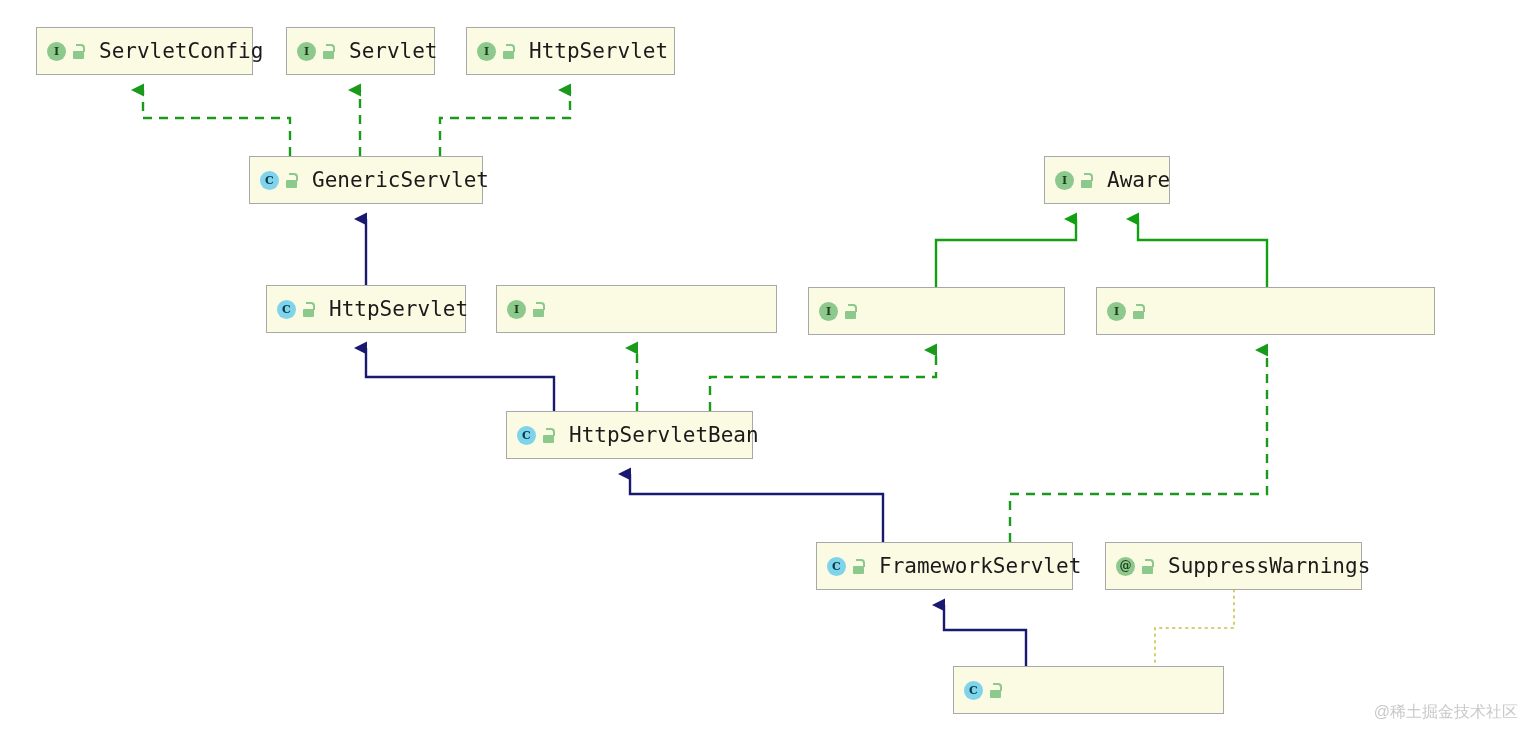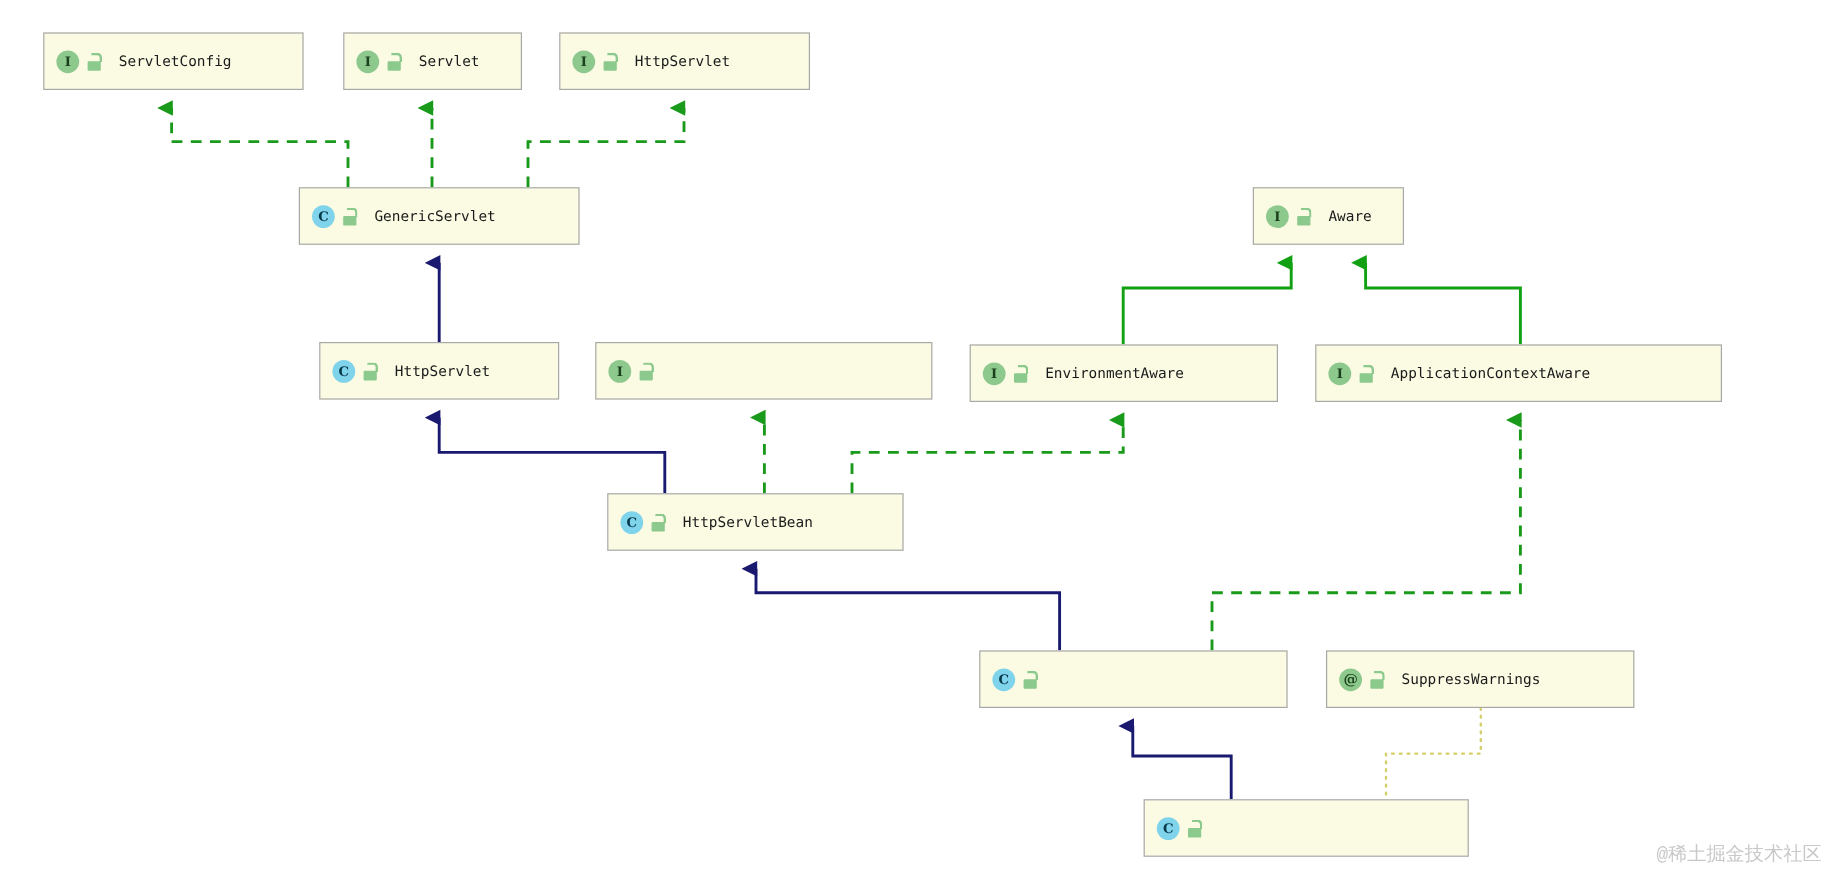--- a/index.html
+++ b/index.html
@@ -84,29 +84,29 @@
     width: 7px;
     height: 6px;
     border: 2px solid #8cc98c;
     border-bottom: none;
     border-left: none;
     border-radius: 0 4px 0 0;
   }
   .node .label {
     margin-left: 13px;
     font-family: "DejaVu Sans Mono", monospace;
-    font-size: 12px;
+    font-size: 21px;
     color: #1a1a1a;
     letter-spacing: 0px;
   }
   .watermark {
     position: absolute;
     right: 14px;
     bottom: 6px;
-    font-family: Liberation Mono, monospace;
+    font-family: Liberation Sans, sans-serif;
     font-size: 16px;
     color: #c9c9c9;
     white-space: nowrap;
     text-align: center;
   }
 </style>
 </head>
 <body>
 
 <div id="diagram">
@@ -188,38 +188,37 @@
   </div>
 
   <div class="node" style="left:496px; top:285px; width:281px; height:48px;">
     <span class="badge iface">I</span>
     <span class="lock"></span>
   </div>
 
   <div class="node" style="left:808px; top:287px; width:257px; height:48px;">
     <span class="badge iface">I</span>
     <span class="lock"></span>
-    <span class="label">EnvironmentAware</span>
   </div>
 
   <div class="node" style="left:1096px; top:287px; width:339px; height:48px;">
     <span class="badge iface">I</span>
     <span class="lock"></span>
-    <span class="label">ApplicationContextAware</span>
   </div>
 
   <div class="node" style="left:506px; top:411px; width:247px; height:48px;">
     <span class="badge cls">C</span>
     <span class="lock"></span>
     <span class="label">HttpServletBean</span>
   </div>
 
   <div class="node" style="left:816px; top:542px; width:257px; height:48px;">
     <span class="badge cls">C</span>
     <span class="lock"></span>
+    <span class="label">FrameworkServlet</span>
   </div>
 
   <div class="node" style="left:1105px; top:542px; width:257px; height:48px;">
     <span class="badge anno">@</span>
     <span class="lock"></span>
     <span class="label">SuppressWarnings</span>
   </div>
 
   <div class="node" style="left:953px; top:666px; width:271px; height:48px;">
     <span class="badge cls">C</span>

